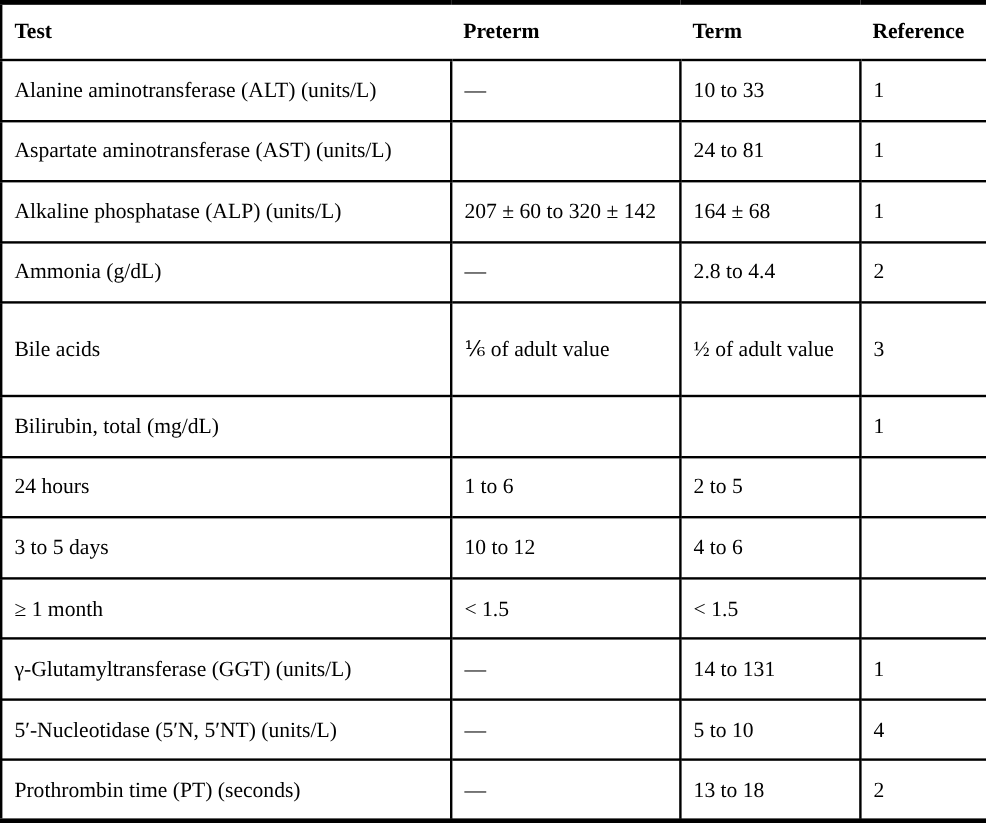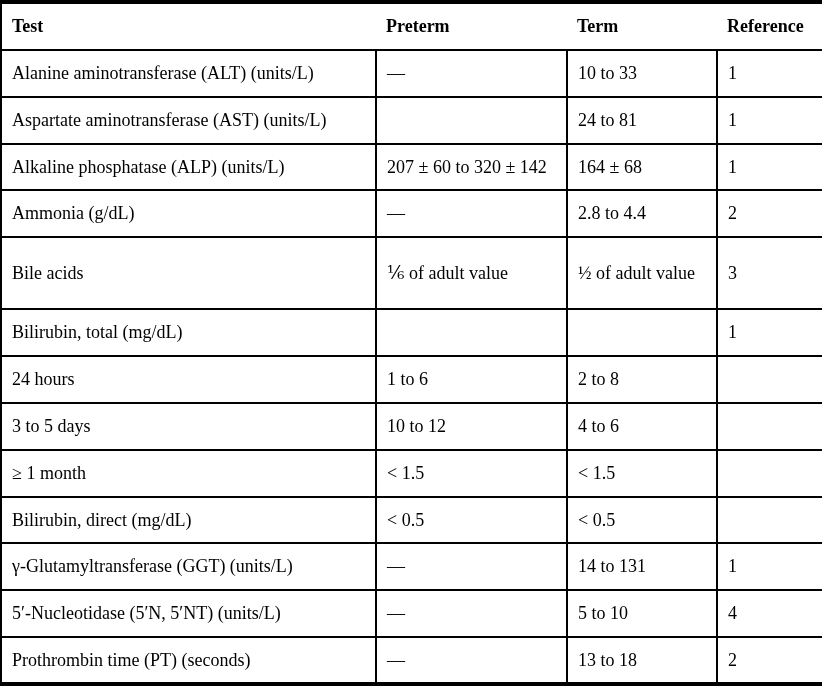--- a/index.html
+++ b/index.html
@@ -102,39 +102,33 @@
     </tr>
     <tr>
       <td>Bilirubin, total (mg/dL)</td>
       <td></td>
       <td></td>
       <td>1</td>
     </tr>
     <tr>
       <td>24 hours</td>
       <td>1 to 6</td>
-      <td>2 to 8</td>
+      <td>2 to 5</td>
       <td></td>
     </tr>
     <tr>
       <td>3 to 5 days</td>
       <td>10 to 12</td>
       <td>4 to 6</td>
       <td></td>
     </tr>
     <tr>
       <td>≥ 1 month</td>
       <td>&lt; 1.5</td>
       <td>&lt; 1.5</td>
-      <td></td>
-    </tr>
-    <tr>
-      <td>Bilirubin, direct (mg/dL)</td>
-      <td>&lt; 0.5</td>
-      <td>&lt; 0.5</td>
       <td></td>
     </tr>
     <tr>
       <td>γ-Glutamyltransferase (GGT) (units/L)</td>
       <td>—</td>
       <td>14 to 131</td>
       <td>1</td>
     </tr>
     <tr>
       <td>5′-Nucleotidase (5′N, 5′NT) (units/L)</td>

